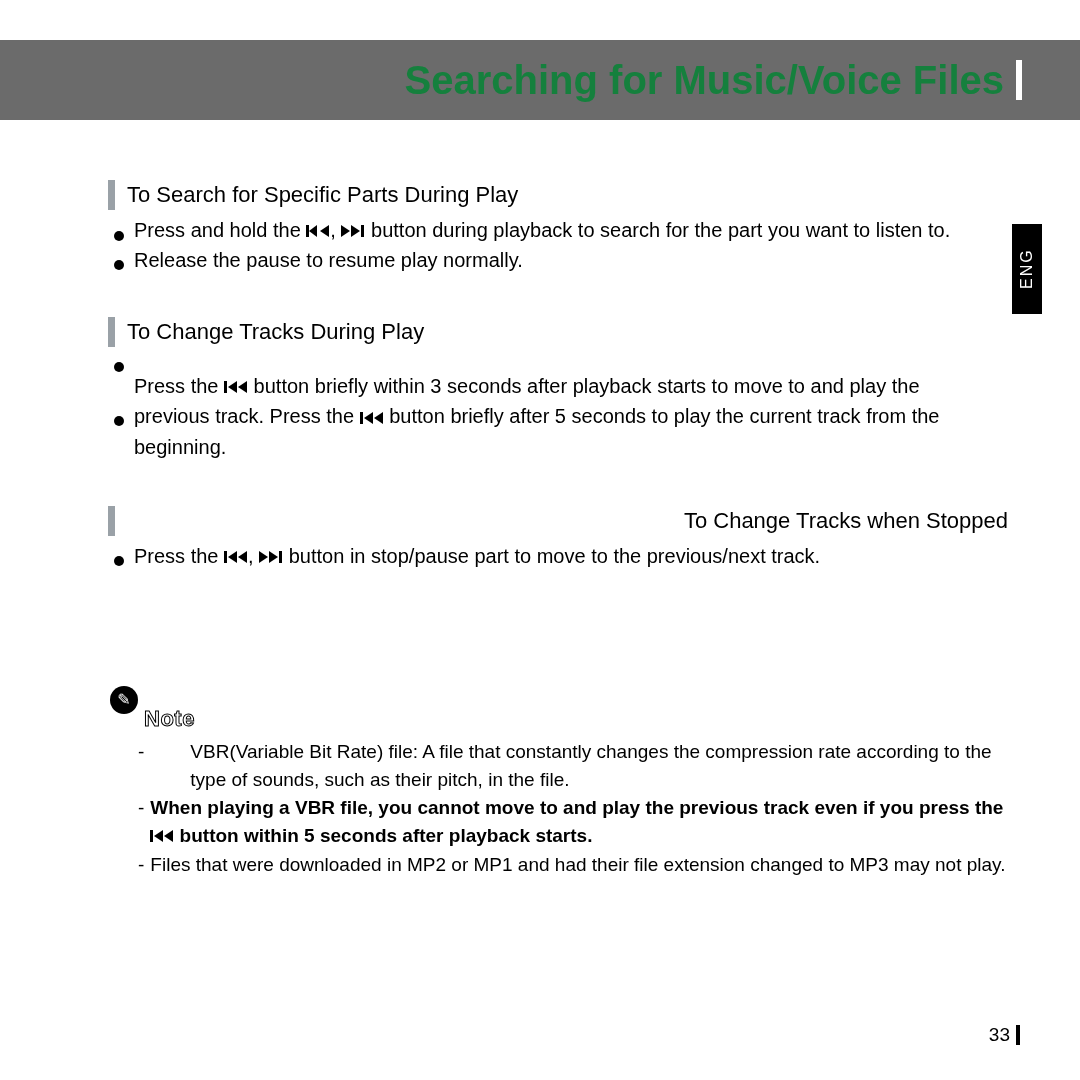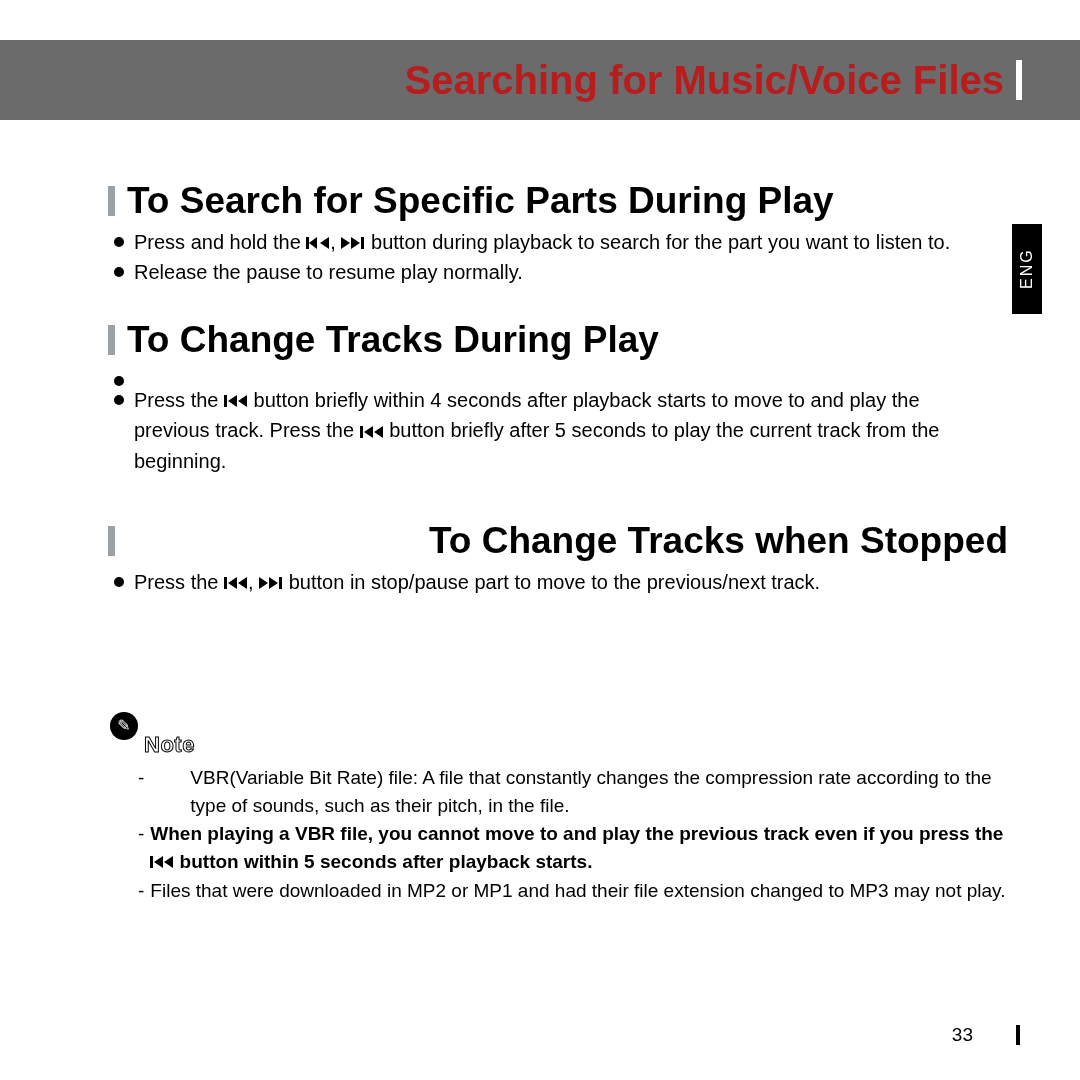--- a/index.html
+++ b/index.html
@@ -1,50 +1,50 @@
 <!DOCTYPE html>
 <html><head>
 <meta charset="utf-8">
 <style>
   * { margin: 0; padding: 0; box-sizing: border-box; }
   html, body { width: 1080px; height: 1080px; font-family: Arial, Helvetica, sans-serif; background: #fff; color: #000; }
   .page { width: 1080px; height: 1080px; position: relative; }
 
   .header-band { position: absolute; top: 40px; left: 0; right: 0; height: 80px; background: #6b6b6b; }
-  .header-title { position: absolute; top: 40px; right: 58px; height: 80px; display: flex; align-items: center; color: #b91c1c; font-weight: bold; font-size: 40px; }
+  .header-title { position: absolute; top: 40px; right: 58px; height: 80px; display: flex; align-items: center; color: #15803d; font-weight: bold; font-size: 40px; }
   .header-title .bar { display:inline-block; width:6px; height:40px; background:#fff; margin-left:12px; vertical-align:middle; }
 
   .eng-tab { position: absolute; top: 224px; right: 38px; width: 30px; height: 90px; background: #000; color: #fff; font-size: 16px; display: flex; align-items: center; justify-content: center; writing-mode: vertical-rl; transform: rotate(180deg); letter-spacing: 2px; }
 
   .content { position: absolute; top: 180px; left: 108px; width: 900px; }
 
   .sec-head { display: flex; align-items: center; margin-top: 28px; margin-bottom: 6px; }
   .sec-head:first-child { margin-top: 0; }
   .sec-bar { width: 7px; height: 30px; background: #9aa1a7; margin-right: 12px; }
-  .sec-title { font-size: 37px; font-weight: bold; }
+  .sec-title { font-size: 22px; font-weight: normal; }
 
   .bullets { margin-top: 6px; }
-  .bullet-row { display: flex; align-items: flex-start; font-size: 20px; line-height: 29px; margin-left: 6px; }
+  .bullet-row { display: flex; align-items: center; font-size: 20px; line-height: 29px; margin-left: 6px; }
   .dot { width: 10px; height: 10px; border-radius: 50%; background: #000; margin-top: 9px; margin-right: 10px; flex: none; }
   .bullet-text { }
   .bullet-text .icon, .note-line .icon { display:inline-block; vertical-align:middle; }
 
-  .sec2 { margin-top: 32px; }
+  .sec2 { margin-top: 42px; }
   .sec3 { margin-top: 44px; justify-content: space-between; }
 
   .note-block { margin-top: 96px; margin-left: 2px; }
   .note-head { display: flex; align-items: center; }
   .note-icon { width: 28px; height: 28px; border-radius: 50%; background:#000; display:inline-flex; align-items:center; justify-content:center; color:#fff; font-size:16px; margin-right:6px; }
   .note-label { font-size: 22px; font-weight: bold; -webkit-text-stroke: 1px #000; color: #fff; letter-spacing: 0.5px; margin-top: 38px; }
 
   .note-body { margin-top: 6px; margin-left: 28px; font-size: 19px; line-height: 28px; }
   .note-line { display:flex; }
   .note-line .dash { margin-right: 6px; }
 
-  .footer { position: absolute; bottom: 34px; right: 60px; font-size: 19px; display:flex; align-items:center;gap:37px; }
+  .footer { position: absolute; bottom: 34px; right: 60px; font-size: 19px; display:flex; align-items:center; }
   .footer .fbar { width:4px; height:20px; background:#000; margin-left:6px; }
 
   
   svg { display:inline; }
 </style>
 </head>
 <body>
 <div class="page">
 
   <div class="header-band"></div>
@@ -97,21 +97,21 @@
       </div>
       <div class="bullet-row">
         <div class="dot"></div>
         <div class="bullet-text" style="max-width:830px;">
           <span>Press the </span>
           <span class="icon"><svg width="24" height="14" viewBox="0 0 24 14">
                 <rect x="0" y="1" width="3" height="12" fill="#000"></rect>
                 <polygon points="4,7 13,1 13,13" fill="#000"></polygon>
                 <polygon points="14,7 23,1 23,13" fill="#000"></polygon>
               </svg></span>
-          <span> button briefly within 4 seconds after playback starts to move to and play the previous track. Press the </span>
+          <span> button briefly within 3 seconds after playback starts to move to and play the previous track. Press the </span>
           <span class="icon"><svg width="24" height="14" viewBox="0 0 24 14">
                 <rect x="0" y="1" width="3" height="12" fill="#000"></rect>
                 <polygon points="4,7 13,1 13,13" fill="#000"></polygon>
                 <polygon points="14,7 23,1 23,13" fill="#000"></polygon>
               </svg></span>
           <span> button briefly after 5 seconds to play the current track from the beginning.</span>
         </div>
       </div>
     </div>
 

